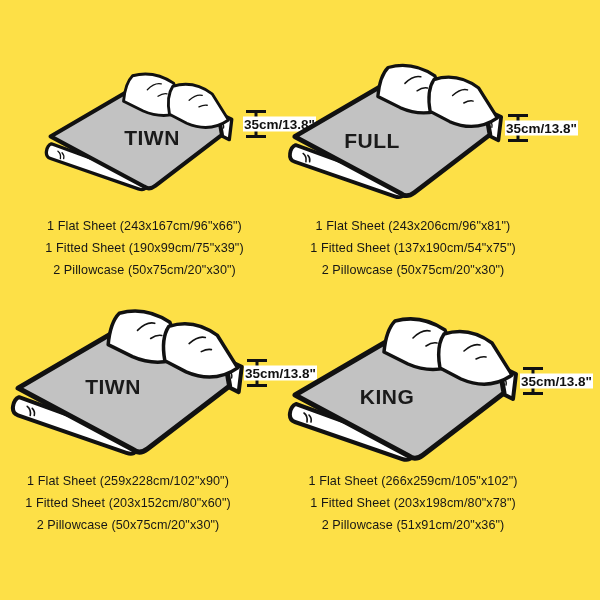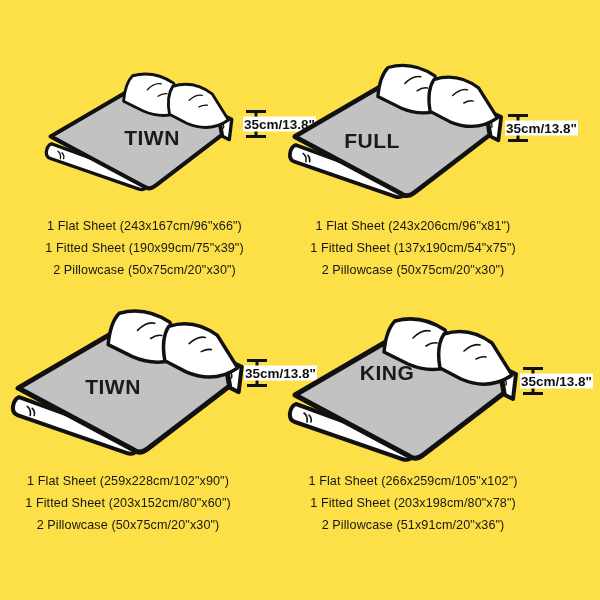--- a/index.html
+++ b/index.html
@@ -14,21 +14,21 @@
   .bed-king  { left:287px; top:313px; width:250px; height:152px; }
 
   .bed-label {
     position:absolute; transform:translate(-50%,-50%);
     font-weight:bold; font-size:21px; letter-spacing:0.5px; color:#1a1a1a;
     white-space:nowrap;
   }
   .label-twin  { left:152px; top:138px; }
   .label-full  { left:372px; top:141px; }
   .label-queen { left:113px; top:387px; }
-  .label-king  { left:387px; top:373px; }
+  .label-king  { left:387px; top:397px; }
 
   .annot { position:absolute; width:26px; height:30px; }
   .annot-twin  { left:243px; top:109px; }
   .annot-full  { left:505px; top:113px; }
   .annot-queen { left:244px; top:358px; }
   .annot-king  { left:520px; top:366px; }
   .annot svg.bracket { position:absolute; left:0; top:0; }
   .annot-text {
     position:absolute; left:0; top:15px; transform:translateY(-50%);
     background:#ffffff; padding:0 1px;

